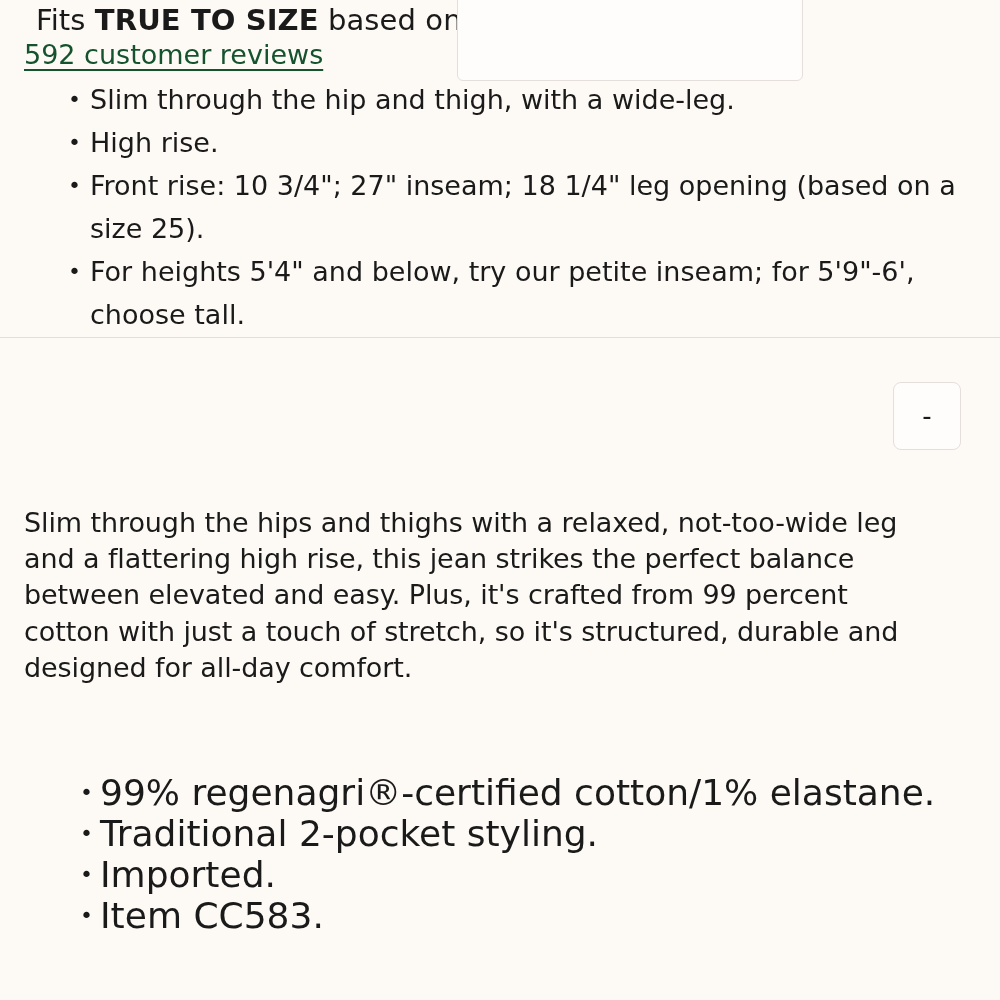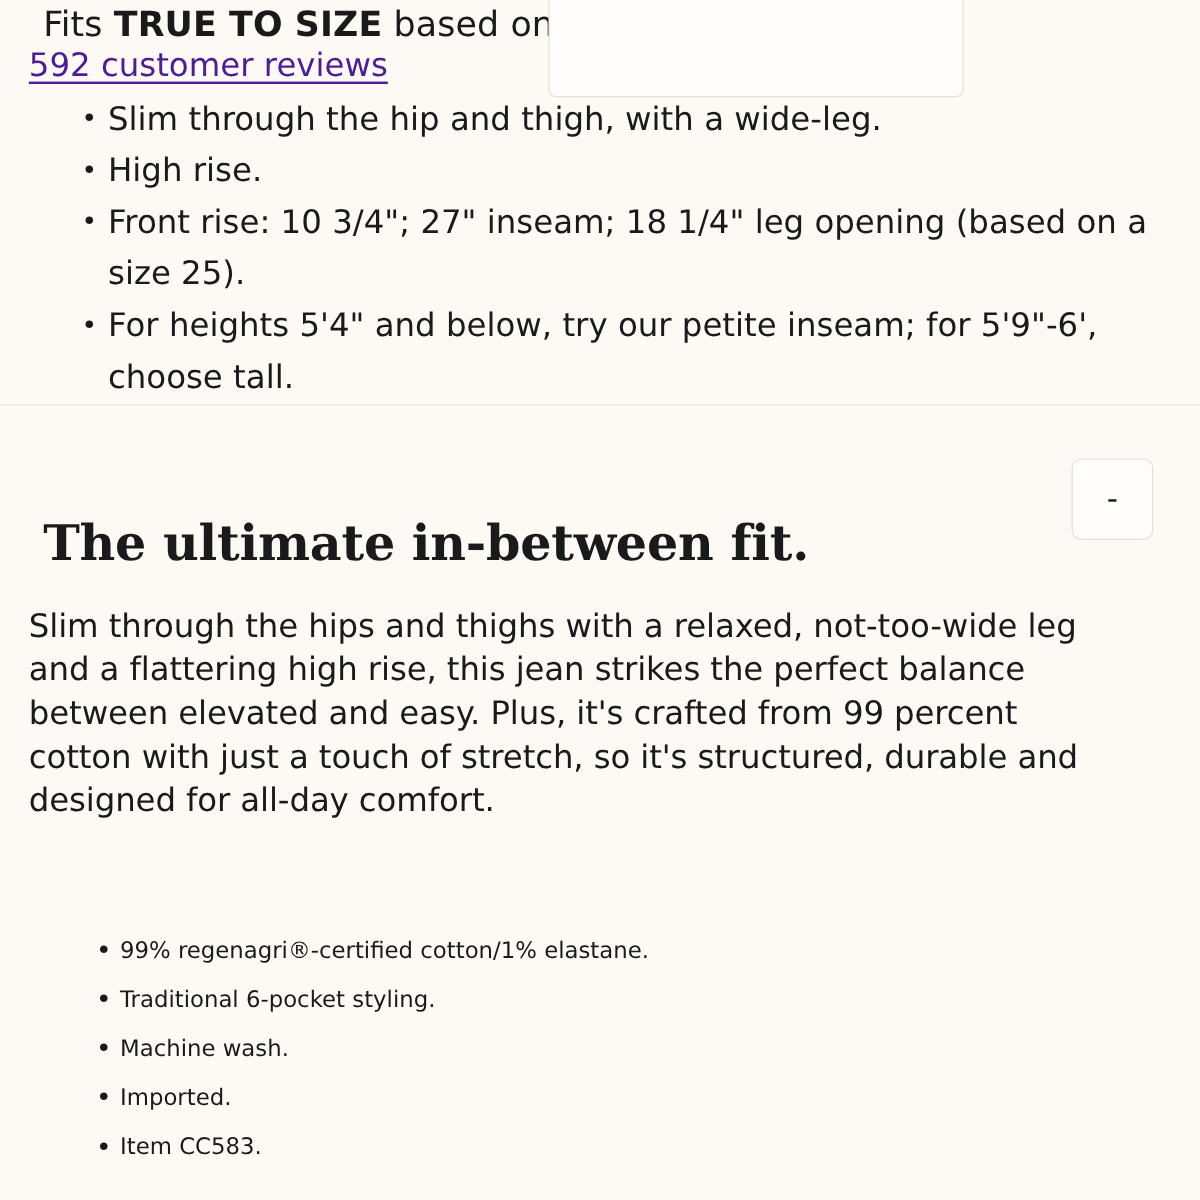--- a/index.html
+++ b/index.html
@@ -55,21 +55,21 @@
     box-sizing: border-box;
   }
   .reviews-link {
     position: absolute;
     top: 38px;
     left: 24px;
     font-size: 27px;
     line-height: 34px;
     text-decoration: underline;
     text-underline-offset: 5px;
-    color: #4c1d95;
+    color: #14532d;
     cursor: pointer;
     white-space: nowrap;
   }
   ul.fit-list {
     position: absolute;
     top: 78px;
     left: 44px;
     right: 36px;
     margin: 0;
     padding: 0 0 0 28px;
@@ -140,21 +140,21 @@
     position: absolute;
     top: 434px;
     left: 56px;
     right: 36px;
     margin: 0;
     padding: 0 0 0 28px;
     list-style: none;
   }
   ul.spec-list li {
     position: relative;
-    font-size: 19px;
+    font-size: 36px;
     line-height: 41px;
     padding-left: 16px;
   }
   ul.spec-list li::before {
     content: "\2022";
     position: absolute;
     left: -4px;
     top: 0;
     font-size: 22px;
     line-height: 41px;
@@ -175,26 +175,24 @@
 
     <ul class="fit-list">
       <li>Slim through the hip and thigh, with a wide-leg.</li>
       <li>High rise.</li>
       <li>Front rise: 10 3/4"; 27" inseam; 18 1/4" leg opening (based on a size 25).</li>
       <li>For heights 5'4" and below, try our petite inseam; for 5'9"-6', choose tall.</li>
     </ul>
   </section>
 
   <section class="desc-section">
-    <h2 class="desc-title">The ultimate in-between fit.</h2>
     <button class="collapse-btn">-</button>
     <p class="desc-body">Slim through the hips and thighs with a relaxed, not-too-wide leg and a flattering high rise, this jean strikes the perfect balance between elevated and easy. Plus, it's crafted from 99 percent cotton with just a touch of stretch, so it's structured, durable and designed for all-day comfort.</p>
 
     <ul class="spec-list">
       <li>99% regenagri®-certified cotton/1% elastane.</li>
-      <li>Traditional 6-pocket styling.</li>
-      <li>Machine wash.</li>
+      <li>Traditional 2-pocket styling.</li>
       <li>Imported.</li>
       <li>Item CC583.</li>
     </ul>
   </section>
 
 </div>
 
 </body></html>

